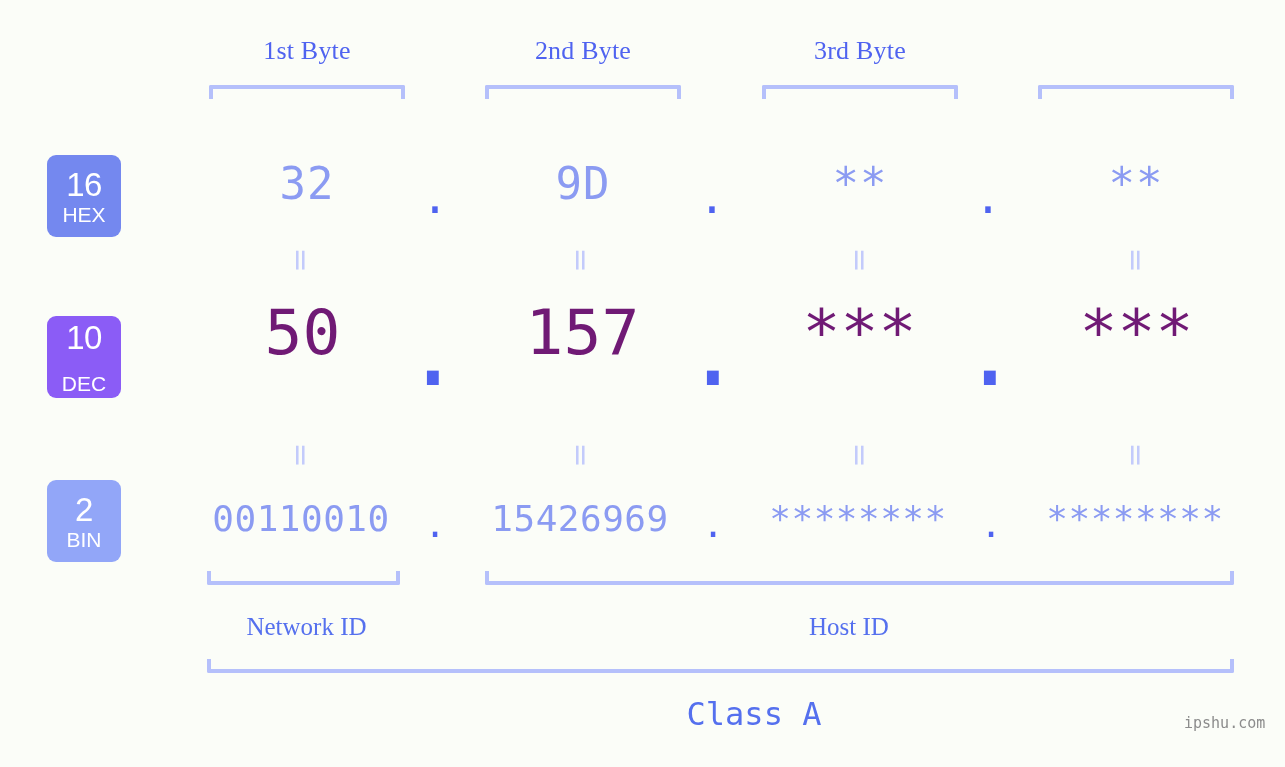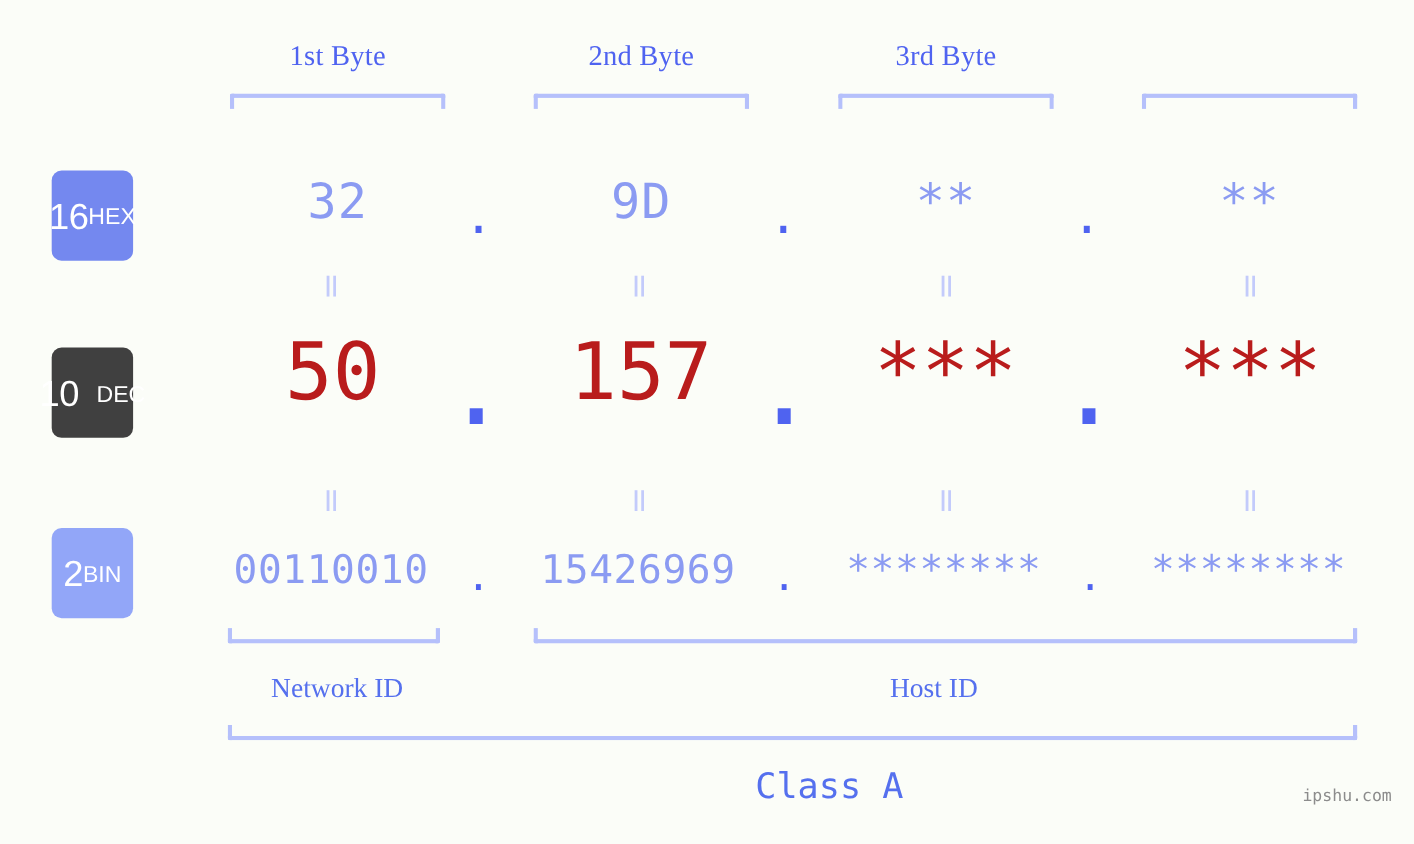--- a/index.html
+++ b/index.html
@@ -48,21 +48,21 @@
     border-radius: 0 0 2px 2px;
   }
 
   
   .badge {
     width: 74px;
     height: 82px;
     border-radius: 9px;
     color: #ffffff;
     display: flex;
-    flex-direction: row;
+    flex-direction: column;
     align-items: center;
     justify-content: center;
     font-family: "Liberation Sans", sans-serif;
     line-height: 1;
   }
   .badge .num {
     font-size: 33px;
     font-weight: 400;
     letter-spacing: -0.5px;
   }
@@ -78,22 +78,22 @@
     text-align: center;
     white-space: nowrap;
     font-family: "DejaVu Sans Mono", monospace;
   }
   .hex-val {
     color: #8b9bf2;
     font-size: 44px;
     letter-spacing: 1px;
   }
   .dec-val {
-    color: #b91c1c;
-    font-size: 72px;
+    color: #701a75;
+    font-size: 63px;
     letter-spacing: 0px;
   }
   .bin-val {
     color: #8b9bf2;
     font-size: 36px;
     letter-spacing: 0.5px;
   }
   .dot {
     color: #4f63f0;
     font-family: "DejaVu Sans Mono", monospace;
@@ -160,21 +160,21 @@
   <div class="abs dot dot-hex" style="left:682px; top:172px; width:60px;">.</div>
   <div class="abs val hex-val" style="left:750px; top:158px; width:220px;">**</div>
   <div class="abs dot dot-hex" style="left:958px; top:172px; width:60px;">.</div>
   <div class="abs val hex-val" style="left:1026px; top:158px; width:220px;">**</div>
 
   <div class="abs eqmark" style="left:251px; top:245px; width:100px; transform:rotate(90deg);">=</div>
   <div class="abs eqmark" style="left:531px; top:245px; width:100px; transform:rotate(90deg);">=</div>
   <div class="abs eqmark" style="left:810px; top:245px; width:100px; transform:rotate(90deg);">=</div>
   <div class="abs eqmark" style="left:1086px; top:245px; width:100px; transform:rotate(90deg);">=</div>
 
-  <div class="abs badge" style="left: 47px; top: 316px; background: #404040; gap: 16px;">
+  <div class="abs badge" style="left: 47px; top: 316px; background: #8b5cf6; gap: 16px;">
     <span class="num">10</span>
     <span class="nm">DEC</span>
   </div>
 
   <div class="abs val dec-val" style="left:180px; top:296px; width:245px;">50</div>
   <div class="abs dot dot-dec" style="left:398px; top:296px; width:70px;">.</div>
   <div class="abs val dec-val" style="left:460px; top:296px; width:245px;">157</div>
   <div class="abs dot dot-dec" style="left:678px; top:296px; width:70px;">.</div>
   <div class="abs val dec-val" style="left:737px; top:296px; width:245px;">***</div>
   <div class="abs dot dot-dec" style="left:955px; top:296px; width:70px;">.</div>

